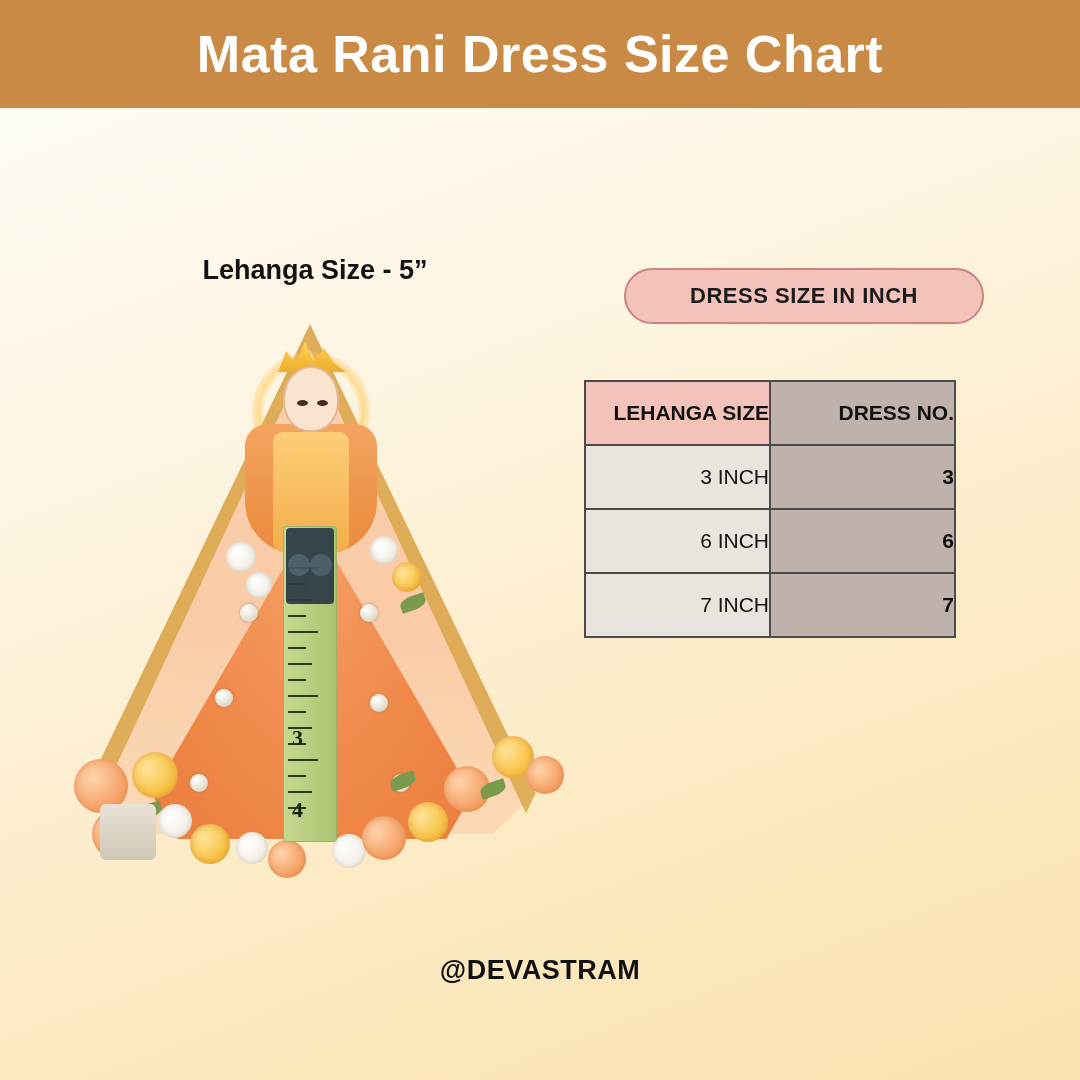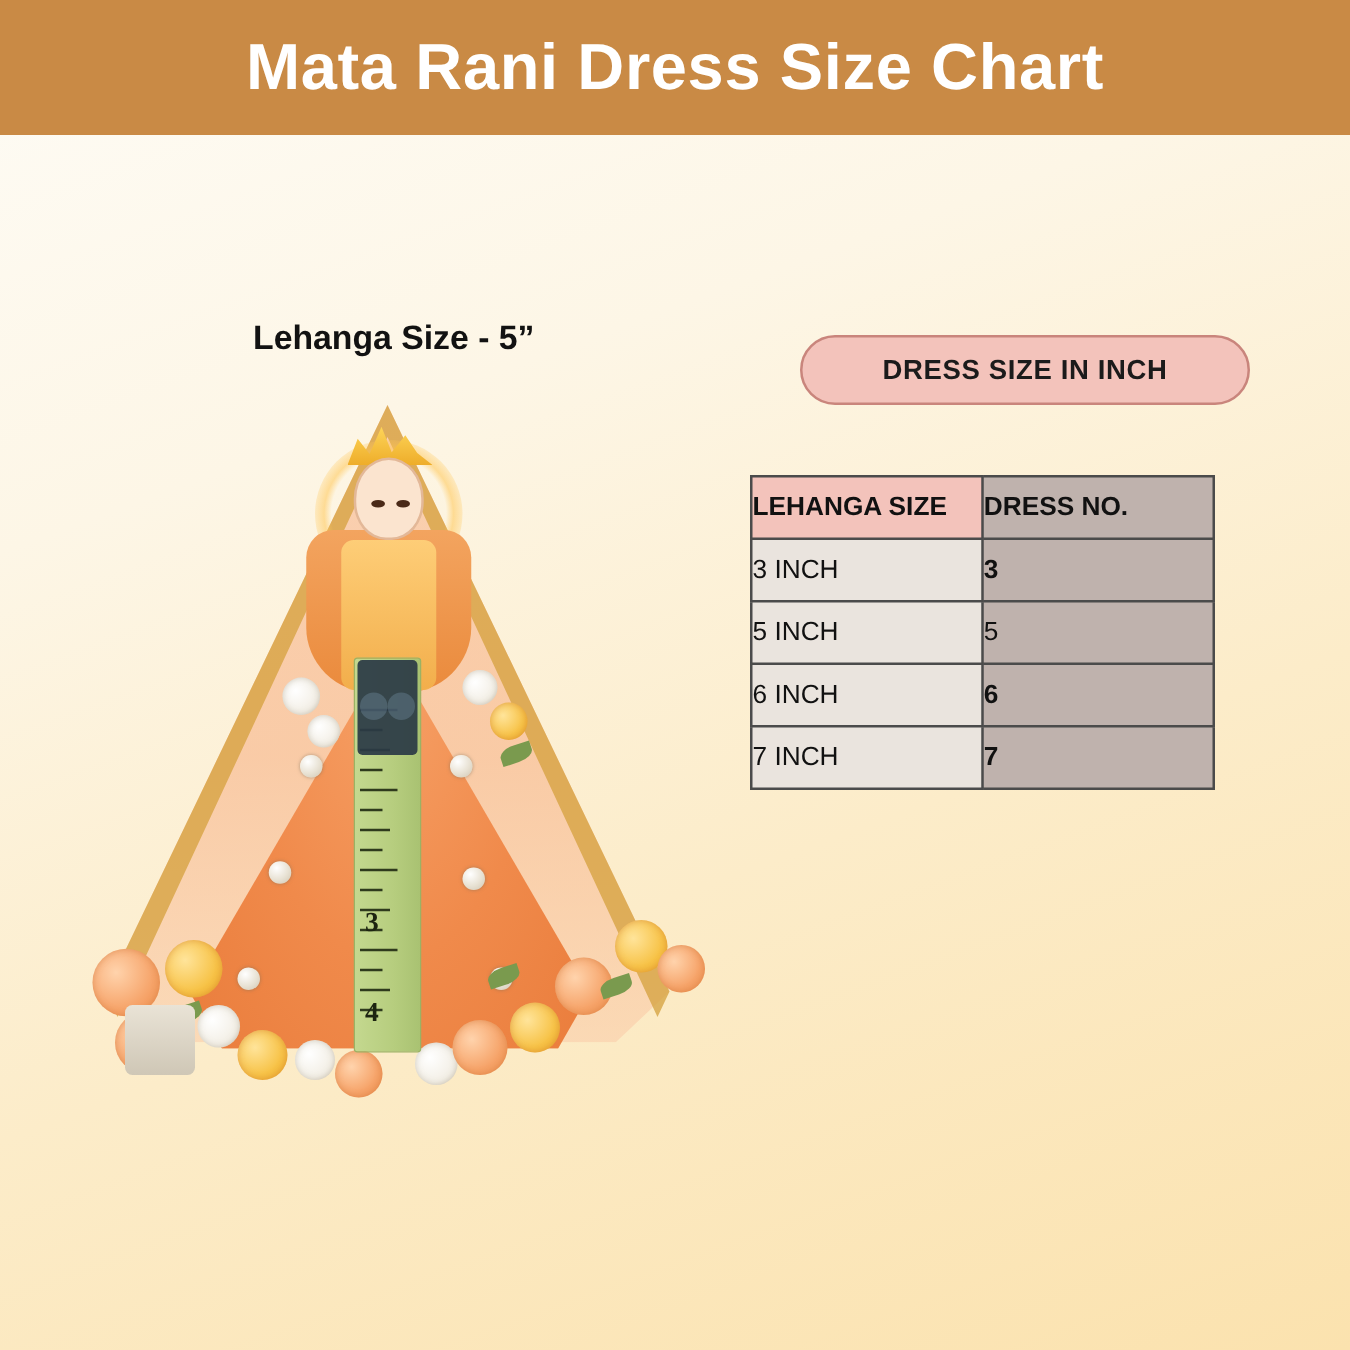--- a/index.html
+++ b/index.html
@@ -189,21 +189,21 @@
   .base {
     position: absolute;
     left: 60px; top: 500px;
     width: 56px; height: 56px;
     background: linear-gradient(180deg,#e9e3d6,#cfc7b6);
     border-radius: 6px;
   }
   
   .right-panel {
     position: absolute;
-    left: 600px; top: 268px;
+    left: 584px; top: 268px;
     width: 440px;
   }
   .pill {
     width: 360px; height: 56px;
     margin: 0 auto;
     background: #f3c3bb;
     border: 2px solid #c9857c;
     border-radius: 28px;
     display: flex; align-items: center; justify-content: center;
     font-size: 22px; font-weight: bold;
@@ -211,22 +211,22 @@
     letter-spacing: .5px;
   }
   table.size-table {
     margin-top: 56px;
     width: 372px;
     border-collapse: collapse;
     table-layout: fixed;
   }
   table.size-table th, table.size-table td {
     border: 2px solid #4b4b4b;
-    height: 50px;
-    text-align: left;
+    height: 64px;
+    text-align: right;
     font-size: 21px;
     color: #111;
   }
   table.size-table th {
     background: #f3c3bb;
     font-weight: bold;
     font-size: 21px;
     line-height: 1.15;
   }
   table.size-table th.col2 { background: #bfb2ad; }
@@ -343,29 +343,26 @@
           <th>LEHANGA SIZE</th>
           <th class="col2">DRESS NO.</th>
         </tr>
       </thead>
       <tbody>
         <tr>
           <td class="col1">3 INCH</td>
           <td class="col2">3</td>
         </tr>
         <tr>
-          <td class="col1">5 INCH</td>
-          <td class="col2 plain">5</td>
-        </tr>
-        <tr>
           <td class="col1">6 INCH</td>
           <td class="col2">6</td>
         </tr>
         <tr>
           <td class="col1">7 INCH</td>
           <td class="col2">7</td>
         </tr>
       </tbody>
     </table>
   </div>
 
+  <div class="handle">@DEVASTRAM</div>
 
 </div>
 
 </body></html>

